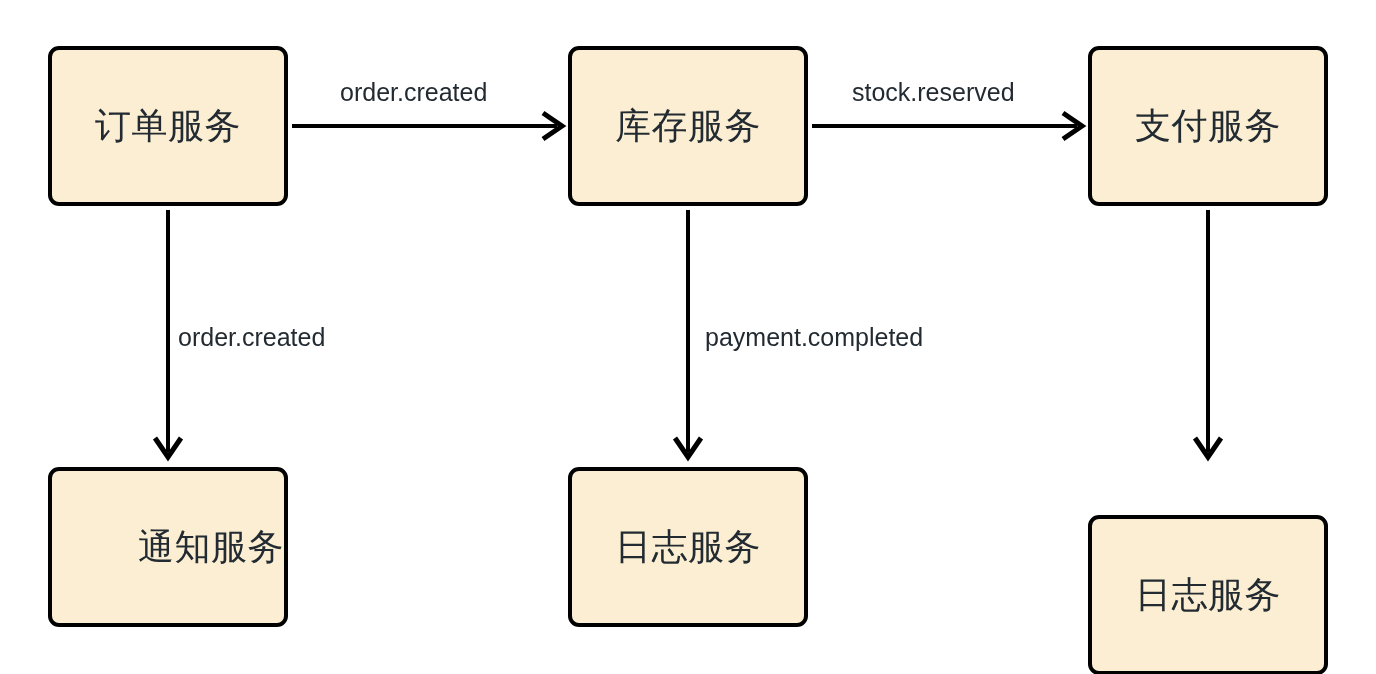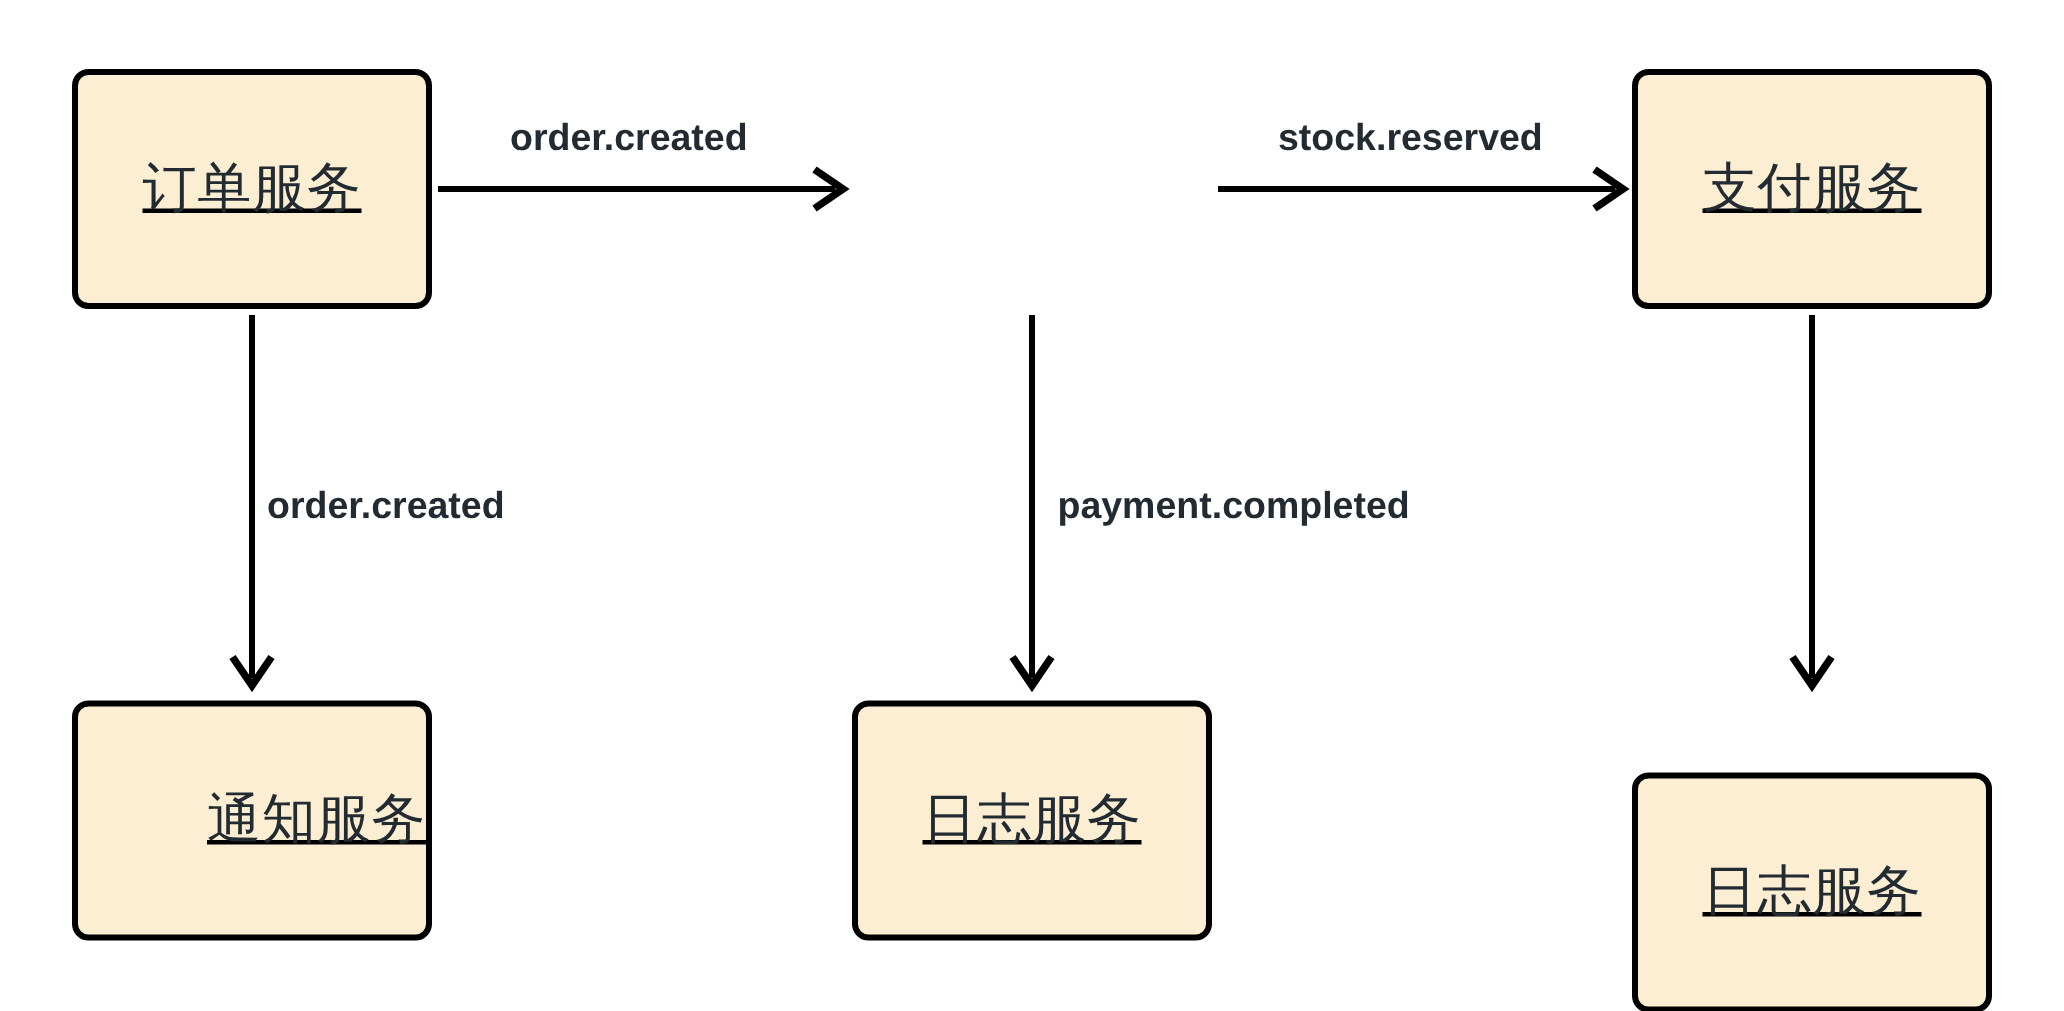--- a/index.html
+++ b/index.html
@@ -22,21 +22,20 @@
     position: absolute;
     box-sizing: border-box;
     width: 240px;
     height: 160px;
     border: 4px solid #000000;
     border-radius: 11px;
     background: #fceed2;
     display: flex;
     align-items: center;
     justify-content: center;
-    text-decoration: underline;
   }
   .node-label {
     font-size: 36px;
     line-height: 1;
     color: #232b32;
     font-family: "DejaVu Sans", "Liberation Sans", sans-serif;
     letter-spacing: 0.5px;
     white-space: nowrap;
   }
   
@@ -67,21 +66,20 @@
     stroke-linecap: butt;
     stroke-linejoin: miter;
   }
   .edge-label {
     position: absolute;
     font-size: 25px;
     line-height: 1;
     color: #232b32;
     white-space: nowrap;
     font-family: "Liberation Sans", "DejaVu Sans", sans-serif;
-    font-weight: bold;
   }
   #label-e1 { left: 340px;  top: 80px; }
   #label-e2 { left: 852px;  top: 80px; }
   #label-e3 { left: 178px;  top: 325px; }
   #label-e4 { left: 705px;  top: 325px; }
 </style>
 </head>
 <body>
 
 <div id="canvas">
@@ -111,20 +109,23 @@
     <g>
       <path class="edge-line" d="M 1208 210 L 1208 452"></path>
       <path class="edge-head" d="M 1195 438 L 1208 457 L 1221 438"></path>
     </g>
   </svg>
 
   <div class="node" id="node-order">
     <span class="node-label">订单服务</span>
   </div>
 
+  <div class="node" id="node-inventory">
+    <span class="node-label">库存服务</span>
+  </div>
 
   <div class="node" id="node-payment">
     <span class="node-label">支付服务</span>
   </div>
 
   <div class="node" id="node-notify">
     <span class="node-label">通知服务</span>
   </div>
 
   <div class="node" id="node-logistics">

